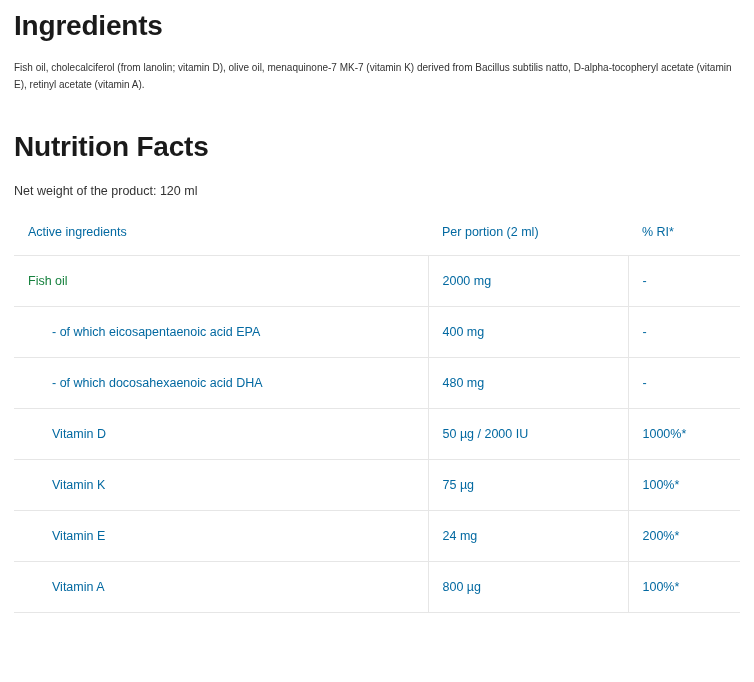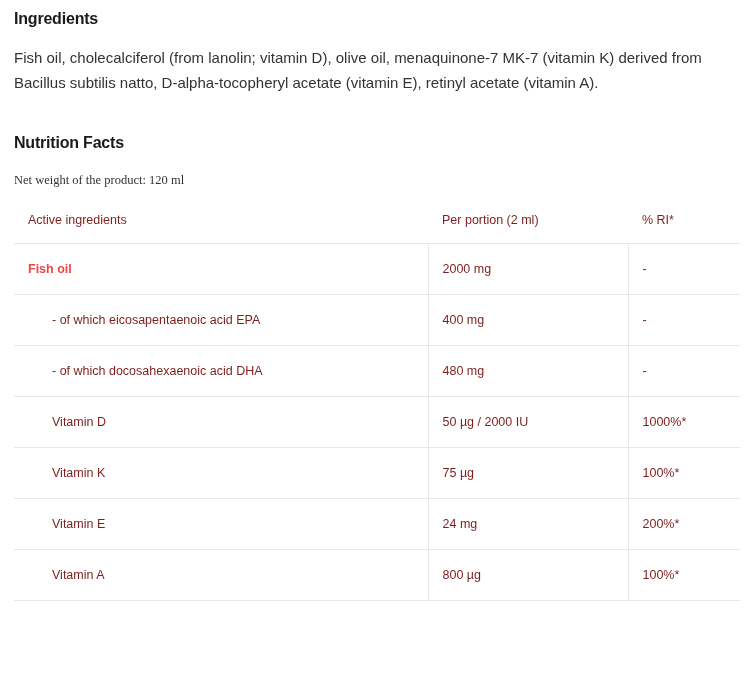--- a/index.html
+++ b/index.html
@@ -13,59 +13,58 @@
     font-family: "Liberation Sans", sans-serif;
     color: #2b2b2b;
     -webkit-font-smoothing: antialiased;
   }
   .page {
     width: 754px;
     box-sizing: border-box;
     padding: 0 14px;
   }
   h2.section-title {
-    font-size: 16px;
+    font-size: 28px;
     font-weight: bold;
     color: #1a1a1a;
     margin: 12px 0 0 0;
     letter-spacing: -0.2px;
   }
   #ingredients-title {
     margin-top: 10px;
   }
   p.body-text {
-    font-size: 15px;
+    font-size: 10px;
     line-height: 1.65;
     color: #333333;
     margin: 18px 0 0 0;
   }
   #nutrition-title {
     margin-top: 38px;
   }
   .facts-list {
     margin-top: 18px;
-    font-family: Liberation Serif, serif;
   }
   .facts-list div {
     font-size: 12.5px;
     line-height: 1.75;
     color: #333333;
   }
   table.nutrition-table {
     width: 726px;
     border-collapse: collapse;
     margin-top: 18px;
     table-layout: fixed;
   }
   table.nutrition-table th,
   table.nutrition-table td {
     text-align: left;
     font-size: 12.5px;
     font-weight: normal;
-    color: #7f1d1d;
+    color: #0369a1;
     vertical-align: middle;
   }
   table.nutrition-table th {
     padding: 4px 14px 16px 14px;
     border: none;
   }
   table.nutrition-table td {
     padding: 16px 14px;
     border-top: 1px solid #e6e6e6;
     border-right: 1px solid #e6e6e6;
@@ -74,22 +73,22 @@
   table.nutrition-table tr td:last-child {
     border-right: none;
   }
   table.nutrition-table tbody tr:last-child td {
     border-bottom: 1px solid #e6e6e6;
   }
   col.c1 { width: 414px; }
   col.c2 { width: 200px; }
   col.c3 { width: 112px; }
   td.name-cell.bold {
-    font-weight: bold;
-    color: #ef4444;
+    font-weight: normal;
+    color: #15803d;
   }
   td.name-cell.indent {
     padding-left: 38px;
   }
 </style>
 </head>
 <body>
 
 <div class="page">
 

